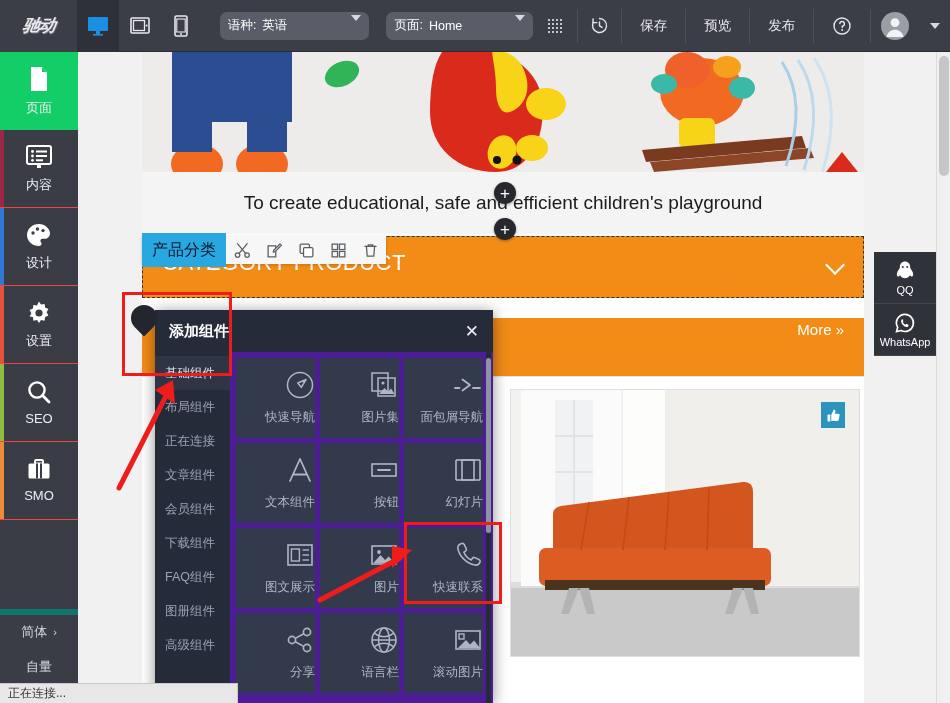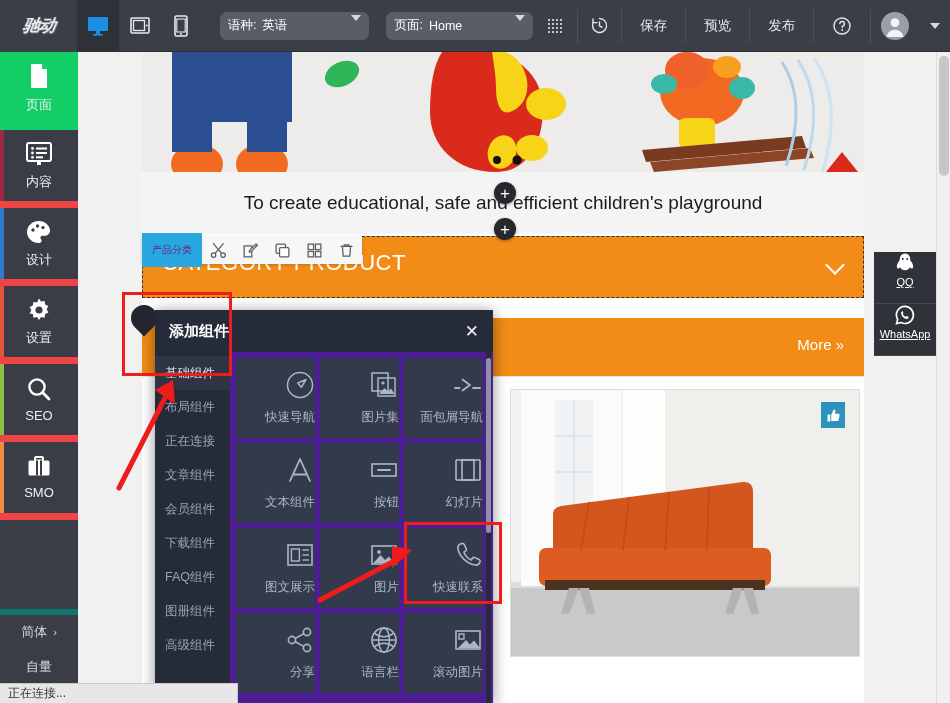--- a/index.html
+++ b/index.html
@@ -64,21 +64,21 @@
 
   
   #sidebar {
     position: absolute; left: 0; top: 52px; width: 78px; height: 651px;
     background: #3a3d45;
   }
   .side-item {
     position: relative; height: 78px; width: 78px;
     display: flex; flex-direction: column; align-items: center; justify-content: center;
     gap: 6px; cursor: pointer; color: #eceef1; font-size: 13px;
-    border-bottom: 7px solid #ef4444;
+    border-bottom: 1px solid #ef4444;
   }
   .side-item .stripe { position: absolute; left: 0; top: 0; bottom: 0; width: 4px; }
   .side-item.active { background: #13ce66; border-bottom-color: #13ce66; }
   .side-lang {
     position: absolute; left: 0; bottom: 54px; width: 78px; height: 40px;
     display: flex; align-items: center; justify-content: center; gap: 6px;
     color: #d6d9de; font-size: 13px; border-top: 6px solid #0f766e; cursor: pointer;
   }
   .side-bottom {
     position: absolute; left: 0; bottom: 18px; width: 78px; height: 36px;
@@ -117,59 +117,59 @@
     position: absolute; right: 22px; top: 22px; width: 14px; height: 14px;
     border-right: 2.5px solid #fff; border-bottom: 2.5px solid #fff;
     transform: rotate(45deg);
   }
 
   .more-band {
     position: absolute; left: 142px; top: 318px; width: 722px; height: 58px;
     background: #f28c17;
   }
   .more-band .more-link {
-    position: absolute; right: 20px; top: 18px; color: #fff; font-size: 15px;
+    position: absolute; right: 20px; top: 3px; color: #fff; font-size: 15px;
   }
 
   .prod-panel {
     position: absolute; left: 142px; top: 376px; width: 722px; height: 280px;
     background: #fff; border-top: 1px solid #e6e6e6;
   }
   .prod-card {
     position: absolute; left: 368px; top: 12px; width: 350px; height: 268px;
     border: 1px solid #dedede; background: #fff; overflow: hidden;
   }
 
   
   .el-toolbar {
     position: absolute; left: 142px; top: 236px; height: 28px;
     background: #f7f7f7; display: flex; align-items: center;
     box-shadow: 0 1px 3px rgba(0,0,0,.2); z-index: 40;
   }
   .el-tag {
-    background: #28a8e0; color: #701a75; font-size: 10px;
+    background: #28a8e0; color: #0f172a; font-size: 16px;
     height: 28px; padding: 17px 10px; display: flex; align-items: center;
   }
   .el-ic { width: 32px; height: 28px; display: flex; align-items: center; justify-content: center; cursor: pointer; }
 
   .plus-btn {
     position: absolute; width: 22px; height: 22px; border-radius: 50%;
     background: #26282e; color: #fff; display: flex; align-items: center; justify-content: center;
     font-size: 17px; line-height: 1; z-index: 45; cursor: pointer;
     box-shadow: 0 1px 3px rgba(0,0,0,.35);
   }
 
   
   .float-social {
     position: absolute; right: 14px; top: 252px; width: 62px; z-index: 30;
   }
   .fs-item {
     width: 62px; height: 52px; background: #2f3238; color: #fff;
-    display: flex; flex-direction: column; align-items: center; justify-content: flex-start;
-    gap: 2px; font-size: 11px; border-bottom: 1px solid #44474d; cursor: pointer; text-decoration: underline;
+    display: flex; flex-direction: column; align-items: center; justify-content: center;
+    gap: 2px; font-size: 11px; border-bottom: 1px solid #44474d; cursor: pointer;
   }
 
   
   #addpanel {
     position: absolute; left: 155px; top: 310px; width: 338px; height: 393px;
     background: #4c1d95; z-index: 60; display: flex; flex-direction: column;
     box-shadow: 0 2px 14px rgba(0,0,0,.45);
   }
   .ap-head {
     height: 42px; background: #262b39; display: flex; align-items: center;

